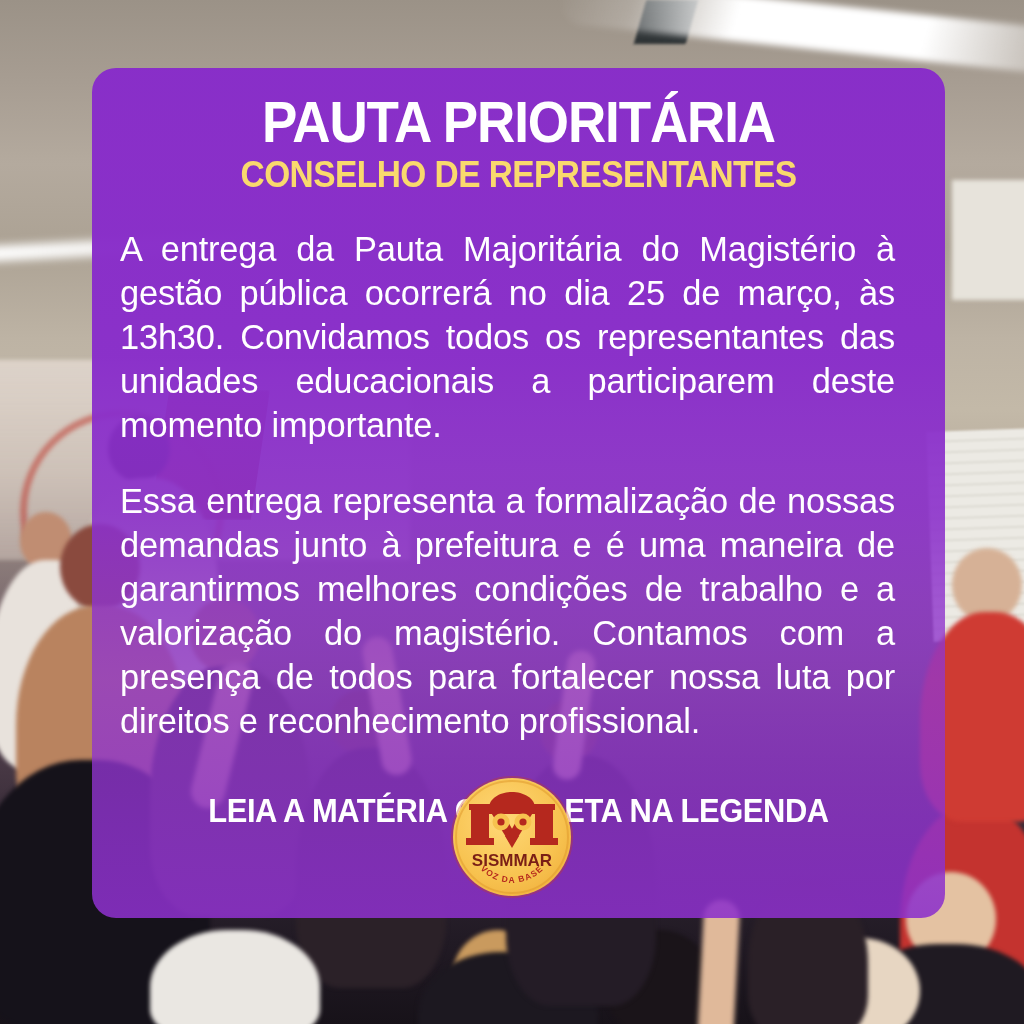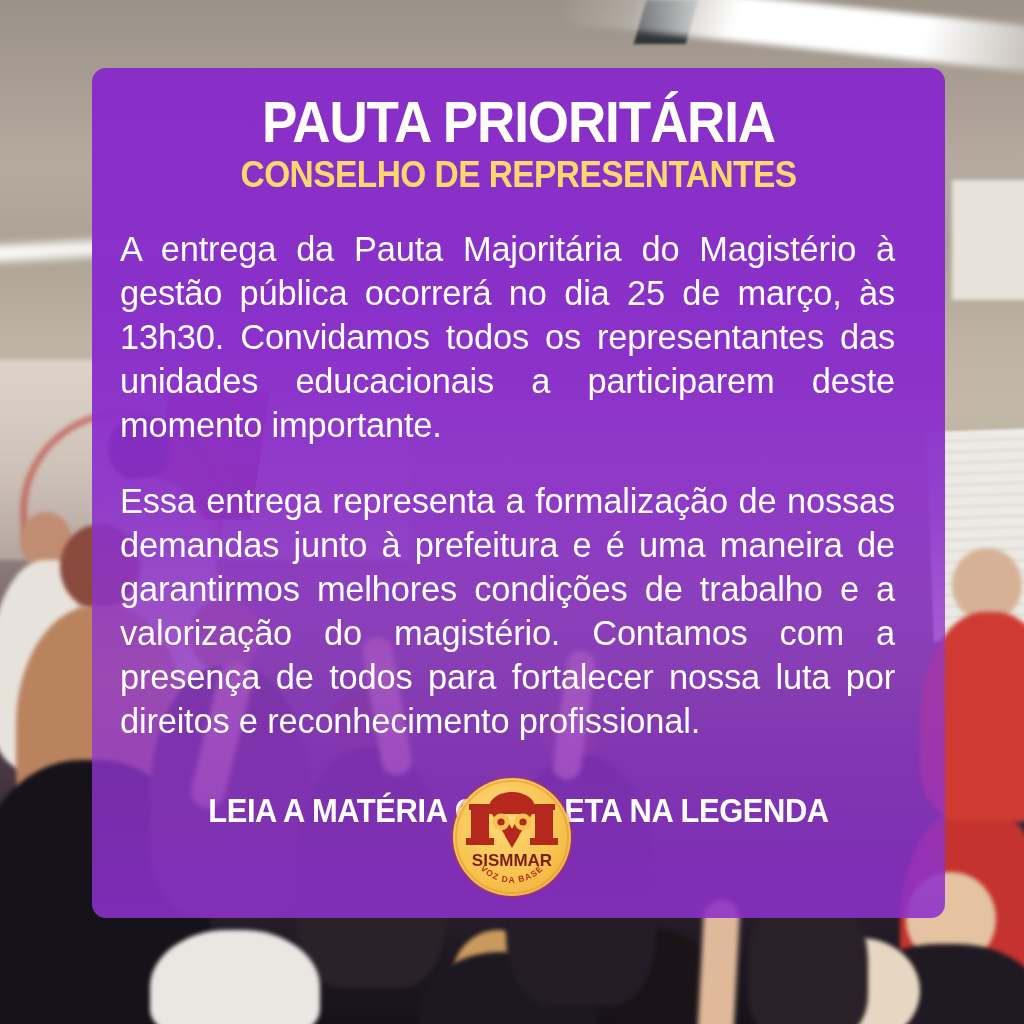--- a/index.html
+++ b/index.html
@@ -123,21 +123,21 @@
     filter: blur(2.5px);
   }
 
   
   .card {
     position: absolute;
     left: 92px;
     top: 68px;
     width: 853px;
     height: 850px;
-    border-radius: 14px;
+    border-radius: 24px;
     background: linear-gradient(180deg,
       rgba(136,45,201,0.985) 0%,
       rgba(137,46,202,0.975) 34%,
       rgba(139,48,203,0.90) 52%,
       rgba(142,52,204,0.82) 62%,
       rgba(145,55,206,0.76) 72%,
       rgba(143,52,205,0.80) 84%,
       rgba(140,48,203,0.88) 100%);
     overflow: visible;
   }

